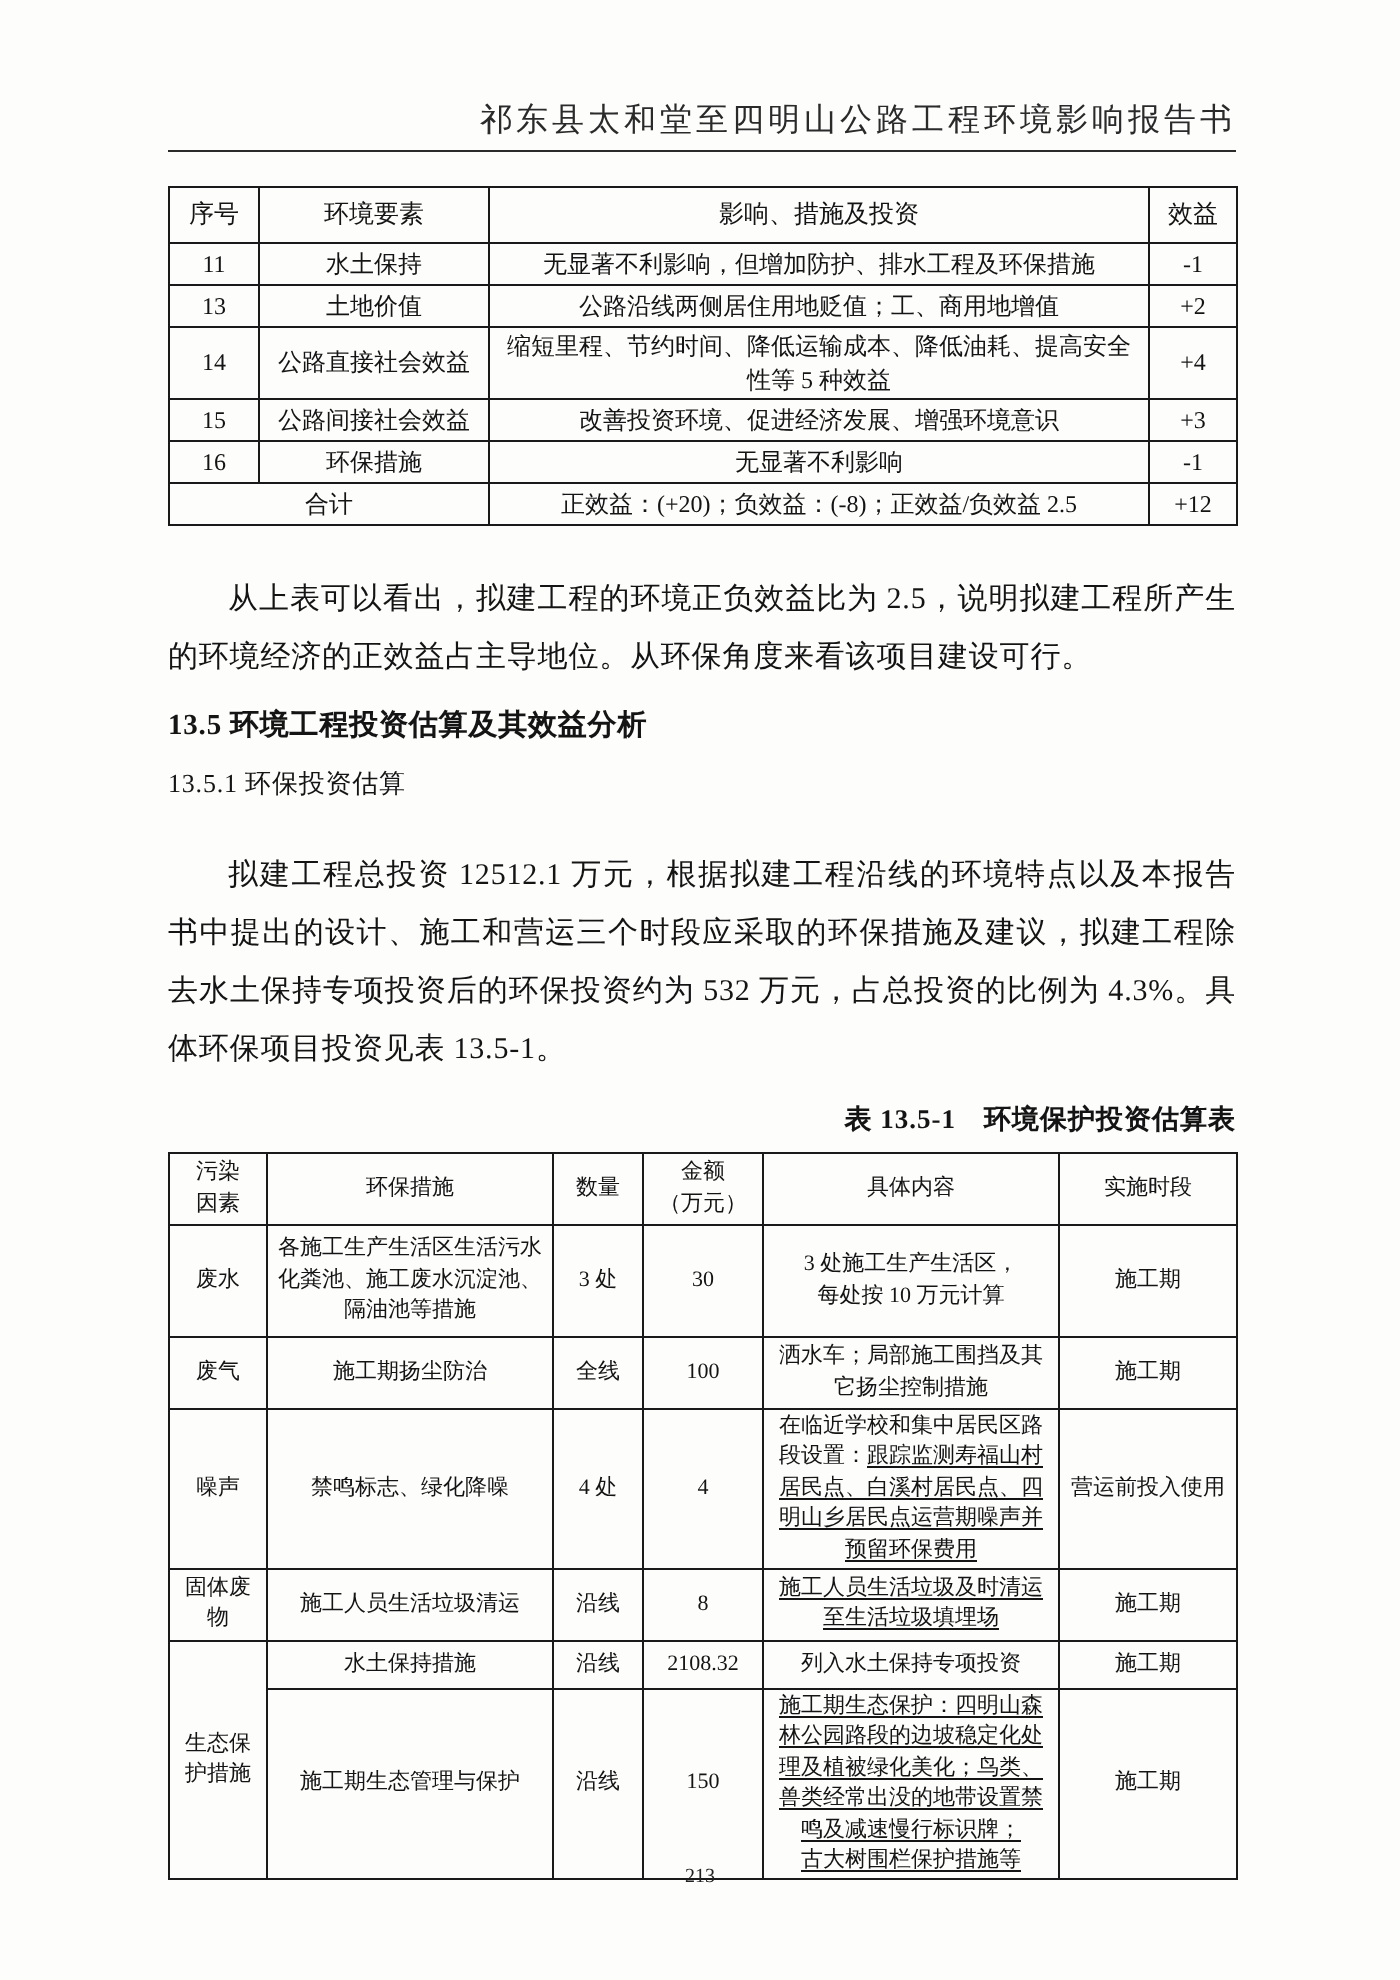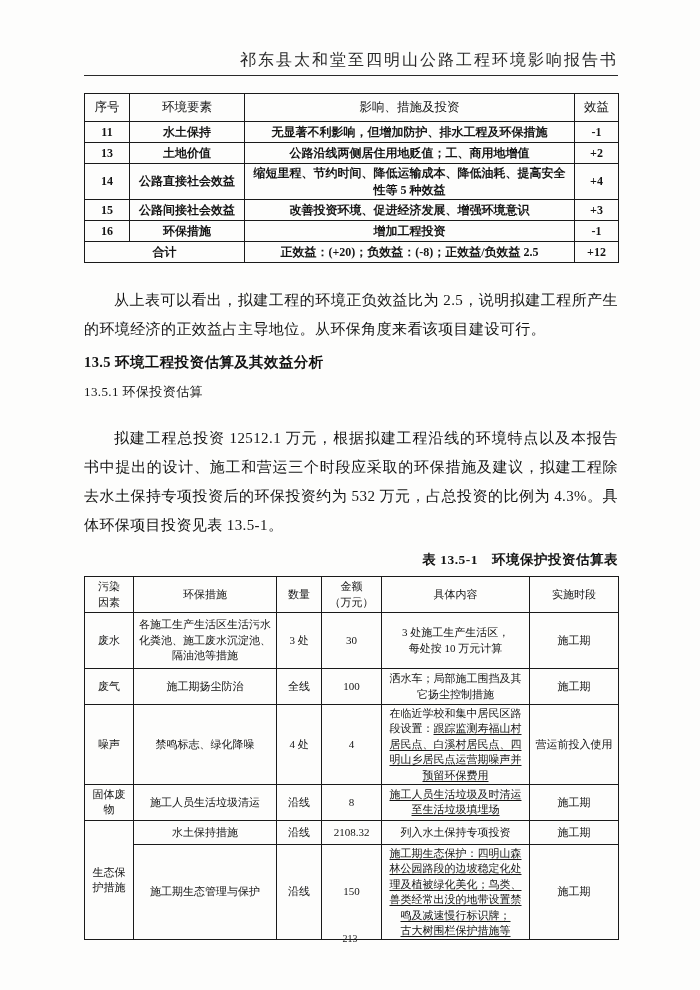--- a/index.html
+++ b/index.html
@@ -33,21 +33,21 @@
   .t1 th, .t1 td {
     border: 1px solid #1a1a1a;
     font-weight: normal;
     text-align: center;
     vertical-align: middle;
     font-size: 12px;
     line-height: 1.35;
     padding: 1px 4px;
   }
   .t1 thead th { height: 28px; font-size: 12.5px; }
-  .t1 td { height: 21px; font-weight: bold; }
+  .t1 td { height: 21px; }
   .t1 tr.tall td { height: 36px; }
   .note {
     font-size: 10.8px;
     color: #1c1c1c;
     margin-top: 5px;
     letter-spacing: 0.3px;
   }
   .para {
     font-size: 15px;
     line-height: 29px;
@@ -149,21 +149,21 @@
       </tr>
       <tr>
         <td>15</td>
         <td>公路间接社会效益</td>
         <td>改善投资环境、促进经济发展、增强环境意识</td>
         <td>+3</td>
       </tr>
       <tr>
         <td>16</td>
         <td>环保措施</td>
-        <td>增加工程投资</td>
+        <td>无显著不利影响</td>
         <td>-1</td>
       </tr>
       <tr>
         <td colspan="2">合计</td>
         <td>正效益：(+20)；负效益：(-8)；正效益/负效益 2.5</td>
         <td>+12</td>
       </tr>
     </tbody>
   </table>
 

